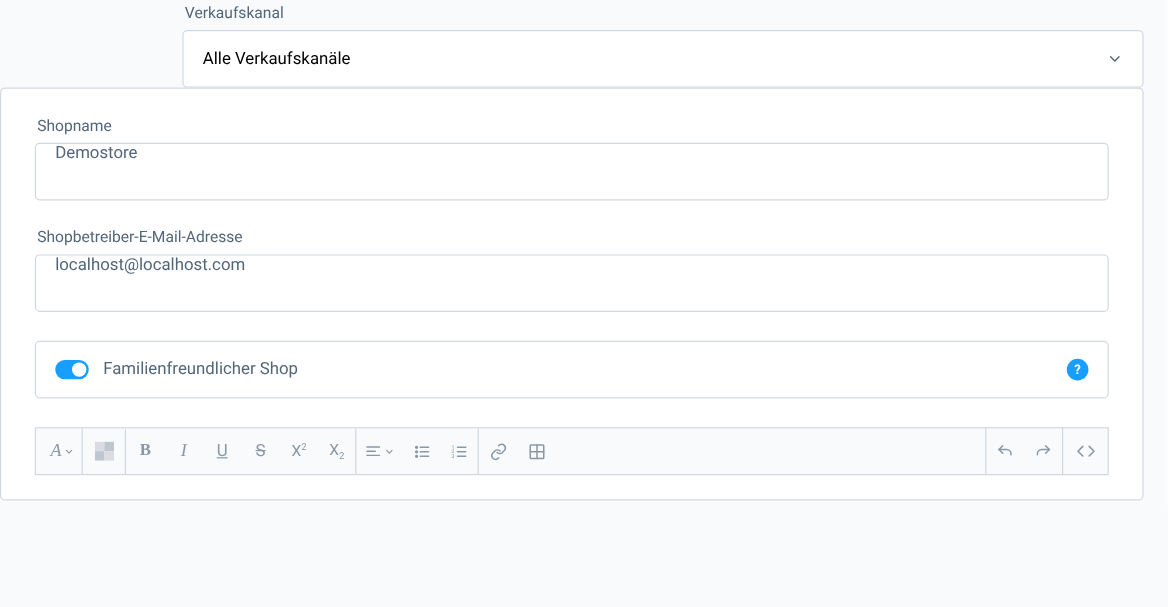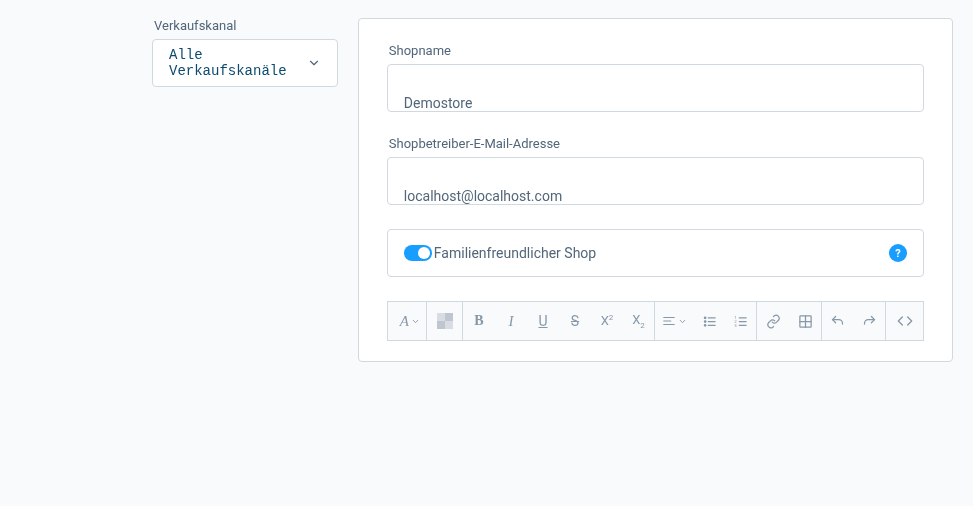--- a/index.html
+++ b/index.html
@@ -7,22 +7,22 @@
     font-family: -apple-system, BlinkMacSystemFont, "Segoe UI", Roboto, Helvetica, Arial, sans-serif;
     background: #f9fafb;
     color: #52667a;
     font-size: 14px;
     width: 973px;
     height: 506px;
     overflow: hidden;
   }
   .page {
     display: flex;
-    flex-direction: row;
-    padding-top: 18px;
+    flex-direction: column;
+    padding-top: 4px;
   }
   .row {
     display: flex;
     align-items: flex-start;
   }
   .side-label-col {
     width: 152px;
     flex-shrink: 0;
     padding-left: 18px;
     padding-top: 12px;
@@ -46,53 +46,53 @@
     height: 48px;
     border: 1px solid #d1d9e0;
     border-radius: 4px;
     background: #fff;
     display: flex;
     align-items: center;
     justify-content: space-between;
     padding: 0 16px;
     cursor: pointer;
   }
-  .select-value { color: #0c4a6e; font-size: 14px; font-family: Liberation Mono, monospace; }
+  .select-value { color: #000000; font-size: 14px; }
   .card {
     width: 100%;
     background: #fff;
     border: 1px solid #d1d9e0;
     border-radius: 4px;
     padding: 24px 28px 20px 28px;
   }
   .field-block { margin-bottom: 24px; }
   .text-input {
     width: 100%;
     height: 48px;
     border: 1px solid #d1d9e0;
     border-radius: 4px;
     padding: 0 16px;
     font-size: 14px;
     color: #52667a;
     background: #fff;
     display: flex;
-    align-items: flex-end;
+    align-items: flex-start;
   }
   .toggle-row {
     width: 100%;
     height: 48px;
     border: 1px solid #d1d9e0;
     border-radius: 4px;
     padding: 0 16px;
     display: flex;
     align-items: center;
     justify-content: space-between;
     margin-bottom: 24px;
   }
-  .toggle-left { display: flex; align-items: center; gap: 2px; }
+  .toggle-left { display: flex; align-items: center; gap: 12px; }
   .toggle {
     width: 28px;
     height: 16px;
     background: #189eff;
     border-radius: 8px;
     position: relative;
     cursor: pointer;
     flex-shrink: 0;
   }
   .toggle::after {

